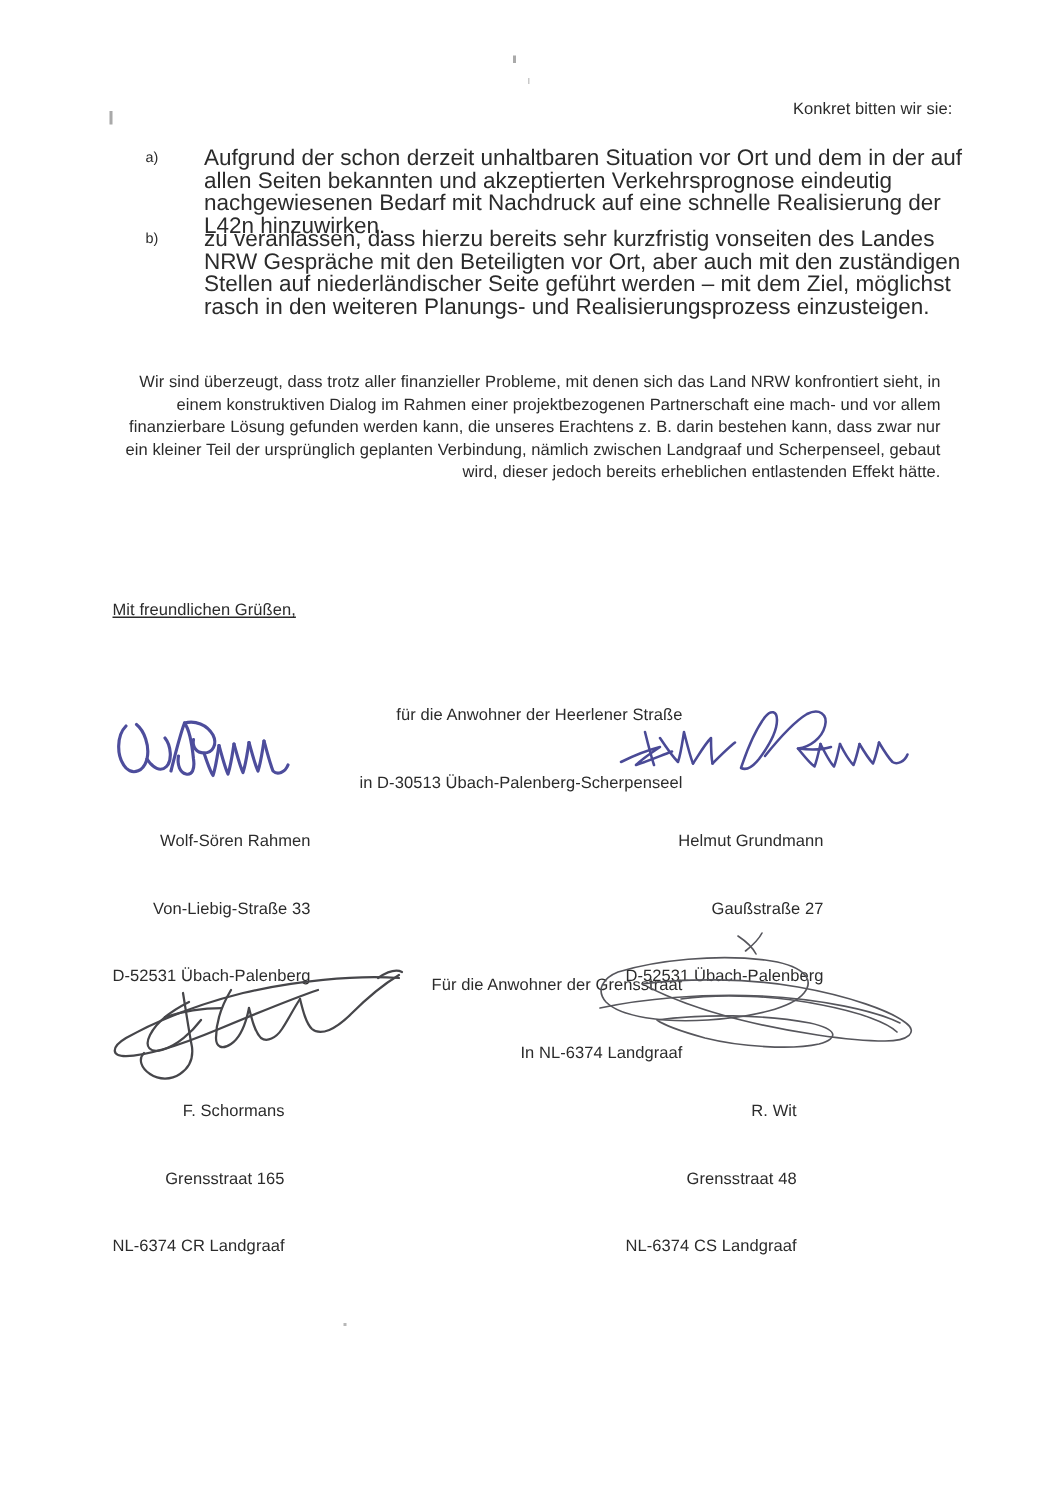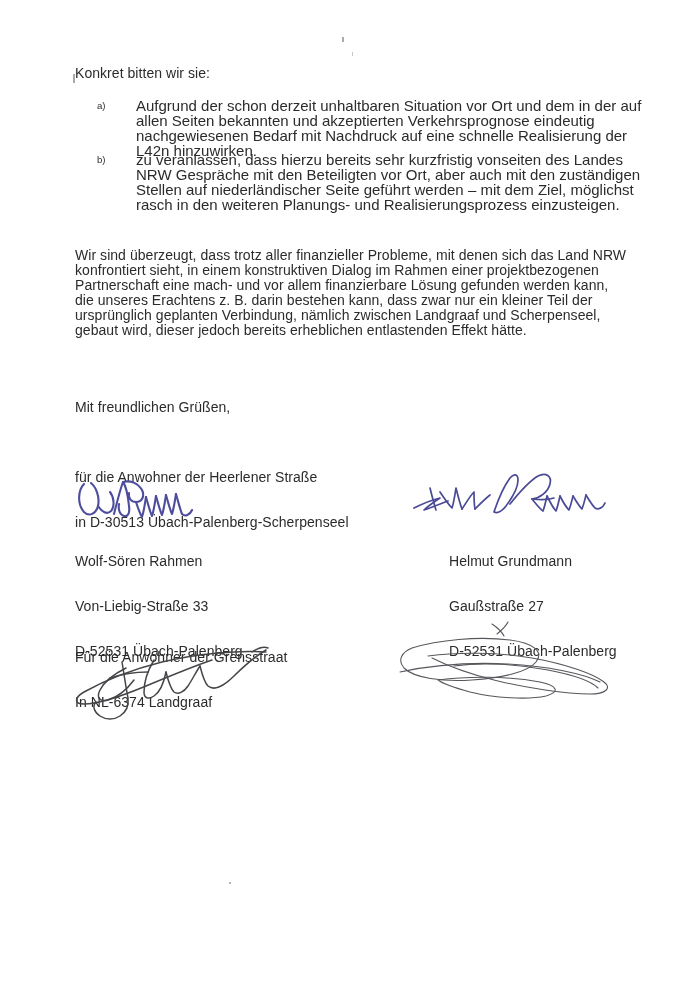--- a/index.html
+++ b/index.html
@@ -48,24 +48,25 @@
     position: absolute;
     left: 229px;
     top: 882px;
     width: 2px;
     height: 2px;
     background: #b7b7b7;
   }
 
   .txt {
     position: absolute;
-    font-size: 14px;
+    font-size: 11px;
     line-height: 15px;
     letter-spacing: .05px;
     white-space: pre-wrap;
+    text-align: right;
   }
 
   
   #intro-line { left: 75px; top: 66px; width: 560px; }
 
   
   .list-item { position: absolute; width: 548px; }
   .list-item .marker {
     position: absolute;
     left: 0;
@@ -81,29 +82,29 @@
     white-space: pre-wrap;
   }
   #list-item-a { left: 97px; top: 98px; }
   #list-item-b { left: 97px; top: 152px; }
 
   
   #para-1 { left: 75px; top: 248px; width: 552px; }
   #para-2 { left: 75px; top: 331px; width: 540px; }
 
   
-  #closing { left: 75px; top: 400px; }
+  #closing { left: 75px; top: 400px; text-decoration: underline; }
 
   
   #group-1-header { left: 75px; top: 440px; width: 380px; }
   #group-2-header { left: 75px; top: 620px; width: 380px; }
 
   
   #sig-1-block { left: 75px; top: 524px; }
-  #sig-2-block { left: 417px; top: 524px; margin-left: 32px; }
+  #sig-2-block { left: 417px; top: 524px; }
   #sig-3-block { left: 75px; top: 704px; }
   #sig-4-block { left: 417px; top: 704px; }
 
   
   .ink {
     position: absolute;
     pointer-events: none;
   }
   #sig-radtke      { left: 74px;  top: 470px; }
   #sig-grundmann   { left: 410px; top: 468px; }
@@ -196,27 +197,37 @@
       <path d="M60 28 C48 34, 38 42, 34 50 C30 58, 34 62, 42 60 C52 57, 62 48, 68 40"></path>
       <path d="M56 22 C58 34, 60 48, 62 58 C63 66, 60 72, 54 76 C48 80, 40 80, 34 76 C28 72, 26 66, 30 62"></path>
       <path d="M44 38 C56 34, 70 32, 82 32"></path>
       <path d="M88 20 C82 30, 78 42, 78 52 C78 58, 82 60, 88 56 C94 52, 98 42, 100 32"></path>
       <path d="M100 32 C102 40, 104 48, 108 52 C112 55, 118 52, 122 46 C126 40, 130 32, 134 26"></path>
       <path d="M134 26 C136 34, 138 42, 142 46 C148 51, 158 46, 168 36 C178 26, 190 16, 200 10"></path>
       <path d="M186 12 C192 8, 198 6, 202 8"></path>
     </g>
   </svg>
 
+  <div class="txt" id="sig-3-block">
+    <div>F. Schormans</div>
+    <div>Grensstraat 165</div>
+    <div>NL-6374 CR Landgraaf</div>
+  </div>
 
   <svg class="ink" id="sig-wit" width="230" height="90" viewBox="0 0 230 90">
     <g fill="none" stroke="#56565c" stroke-width="1.1" stroke-linecap="round" stroke-linejoin="round">
       <path d="M14 30 C40 22, 80 18, 112 22 C136 25, 146 34, 138 44 C130 54, 104 60, 74 62 C44 64, 16 60, 6 50 C-1 42, 4 34, 14 30 Z"></path>
       <path d="M30 38 C60 34, 100 34, 134 40 C168 46, 196 56, 206 64 C214 70, 208 76, 192 76 C168 76, 128 70, 96 62 C68 55, 46 46, 34 40"></path>
       <path d="M2 54 C30 48, 70 44, 110 46 C150 48, 186 56, 202 64"></path>
       <path d="M40 62 C70 58, 110 58, 142 64 C160 68, 162 74, 148 78 C130 82, 96 80, 72 74 C54 69, 44 65, 40 62 Z"></path>
       <path d="M56 48 C84 44, 120 46, 150 52 C176 57, 194 64, 200 70"></path>
       <path d="M94 6 C100 10, 104 14, 106 18"></path>
       <path d="M99 16 C104 12, 108 8, 110 4"></path>
     </g>
   </svg>
 
+  <div class="txt" id="sig-4-block">
+    <div>R. Wit</div>
+    <div>Grensstraat 48</div>
+    <div>NL-6374 CS Landgraaf</div>
+  </div>
 
 </div>
 
 </body></html>

